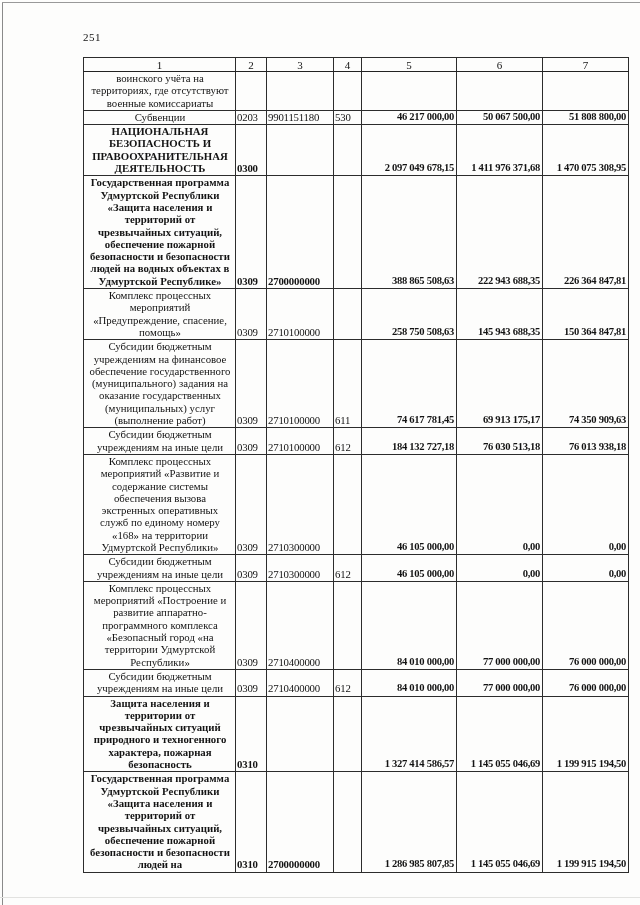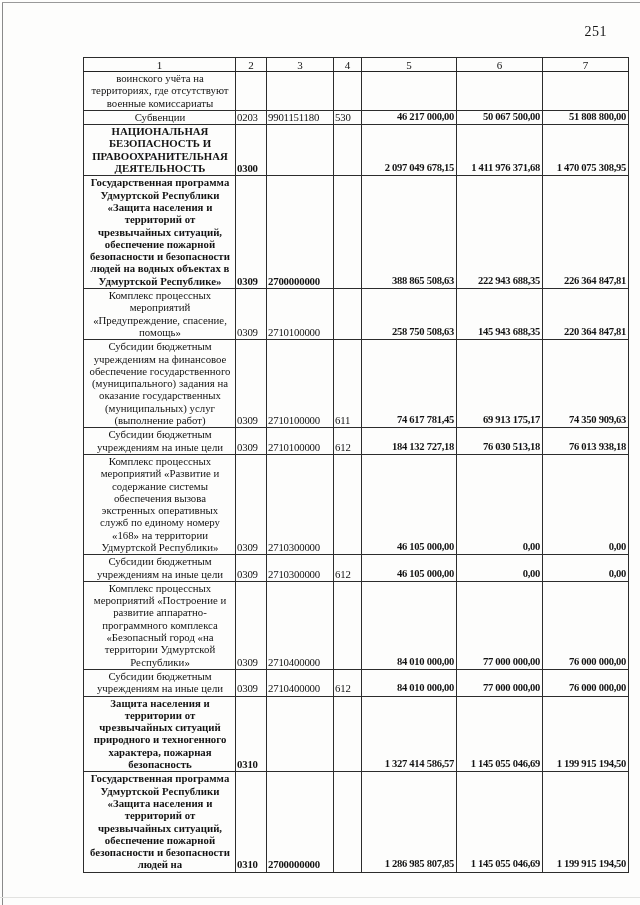--- a/index.html
+++ b/index.html
@@ -5,22 +5,22 @@
   html,body{margin:0;padding:0;}
   body{
     width:640px;height:905px;position:relative;background:#fdfdfc;
     font-family:"Liberation Serif","DejaVu Serif",serif;color:#141414;
     overflow:hidden;
   }
   .scan-edge-left{position:absolute;left:2px;top:2px;bottom:0;width:0;border-left:1px solid #8a8a8a;}
   .scan-edge-top{position:absolute;left:2px;top:2px;right:0;height:0;border-top:1px solid #999;}
   .scan-edge-bottom{position:absolute;left:0;bottom:7px;right:0;height:0;border-top:1px solid #e2e2e0;}
   .page-number{
-    position:absolute;top:24px;left:83px;width:524px;text-align:right;
-    font-size:14px;letter-spacing:.5px;
+    position:absolute;top:31px;left:83px;width:524px;text-align:left;
+    font-size:11px;letter-spacing:.5px;
   }
   table.budget-table{
     position:absolute;left:83px;top:57px;width:524px;
     border-collapse:collapse;table-layout:fixed;
     font-size:10.8px;line-height:12.3px;
   }
   .budget-table th,.budget-table td{
     border:1px solid #2c2c2c;padding:0 1px;vertical-align:bottom;
     overflow:hidden;
   }
@@ -102,21 +102,21 @@
         <td class="c6">222 943 688,35</td>
         <td class="c7">226 364 847,81</td>
       </tr>
       <tr>
         <td class="c1">Комплекс процессных мероприятий «Предупреждение, спасение, помощь»</td>
         <td class="c2">0309</td>
         <td class="c3">2710100000</td>
         <td class="c4"></td>
         <td class="c5">258 750 508,63</td>
         <td class="c6">145 943 688,35</td>
-        <td class="c7">220 364 847,81</td>
+        <td class="c7">150 364 847,81</td>
       </tr>
       <tr>
         <td class="c1">Субсидии бюджетным учреждениям на финансовое обеспечение государственного (муниципального) задания на оказание государственных (муниципальных) услуг (выполнение работ)</td>
         <td class="c2">0309</td>
         <td class="c3">2710100000</td>
         <td class="c4">611</td>
         <td class="c5">74 617 781,45</td>
         <td class="c6">69 913 175,17</td>
         <td class="c7">74 350 909,63</td>
       </tr>

